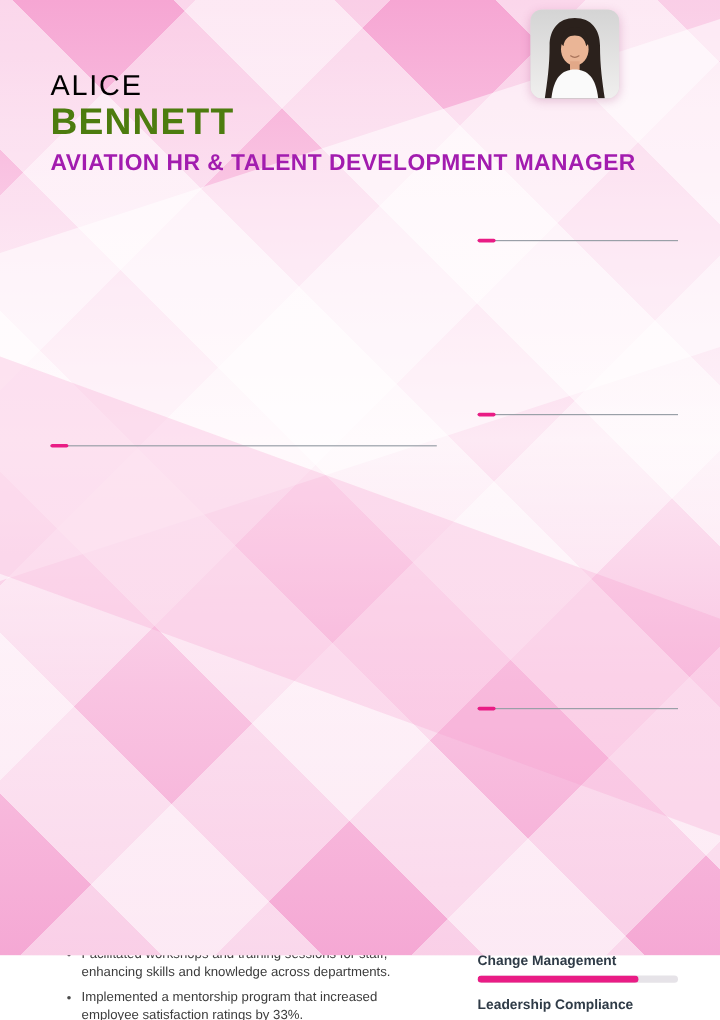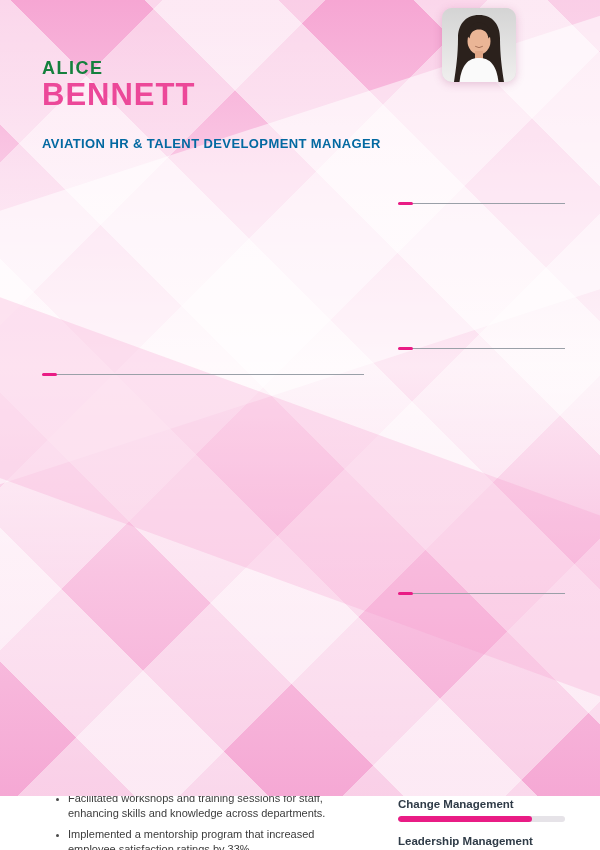--- a/index.html
+++ b/index.html
@@ -26,23 +26,23 @@
     background:rgba(255,255,255,0.55); transform:rotate(-18deg);
   }
   .bg::after {
     content:""; position:absolute; left:-100px; top:430px; width:900px; height:170px;
     background:rgba(246,150,203,0.25); transform:rotate(20deg);
   }
   .page { position:relative; width:600px; height:850px; }
 
   
   .header { position:relative; padding:58px 42px 0 42px; }
-  .first-name { font-size:18px; font-weight:700; letter-spacing:1.5px; color:#15803d; }
-  .last-name  { font-size:31px; font-weight:800; letter-spacing:1px; color:#ec4899; line-height:1.05; }
-  .job-title  { margin-top:24px; font-size:13px; font-weight:700; letter-spacing:0.4px; color:#0369a1; }
+  .first-name { font-size:24px; font-weight:400; letter-spacing:1.5px; color:#000000; }
+  .last-name  { font-size:31px; font-weight:800; letter-spacing:1px; color:#4d7c0f; line-height:1.05; }
+  .job-title  { margin-top:7px; font-size:19px; font-weight:700; letter-spacing:0.4px; color:#a21caf; }
   .photo {
     position:absolute; left:442px; top:8px; width:74px; height:74px;
     border-radius:10px; overflow:hidden;
     box-shadow:0 2px 8px rgba(160,60,120,0.25);
     background:#dcdcdc;
   }
   .photo svg { display:block; width:74px; height:74px; }
 
   
   .columns { display:flex; padding:22px 35px 0 42px; gap:34px; }
@@ -266,21 +266,21 @@
                 <div class="bar-fill" style="width: 80%;"></div>
               </div>
           </div>
           <div class="exp-item">
             <div class="exp-label">Change Management</div>
             <div class="bar">
                 <div class="bar-fill" style="width: 80%;"></div>
               </div>
           </div>
           <div class="exp-item">
-            <div class="exp-label">Leadership Management</div>
+            <div class="exp-label">Leadership Compliance</div>
             <div class="bar">
                 <div class="bar-fill" style="width: 100%;"></div>
               </div>
           </div>
         </div>
       </div>
 
     </div>
   </div>
 </div>

